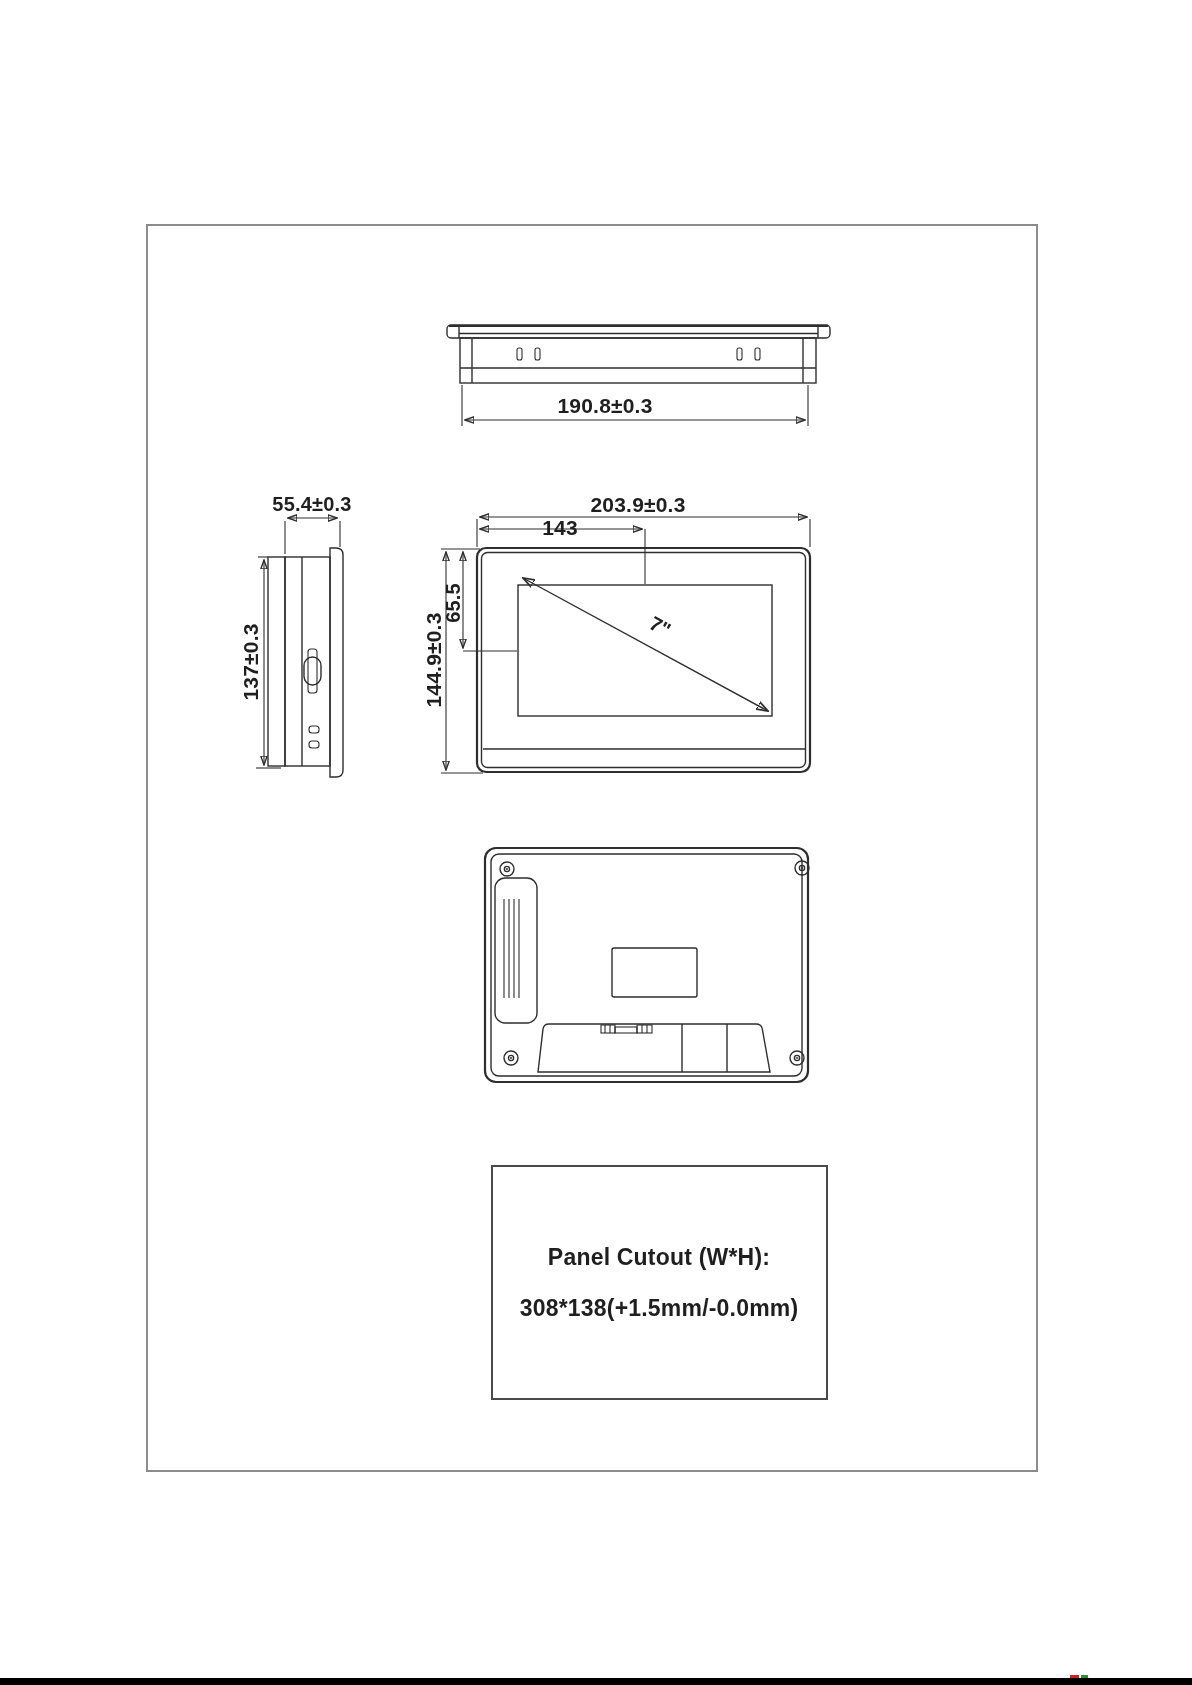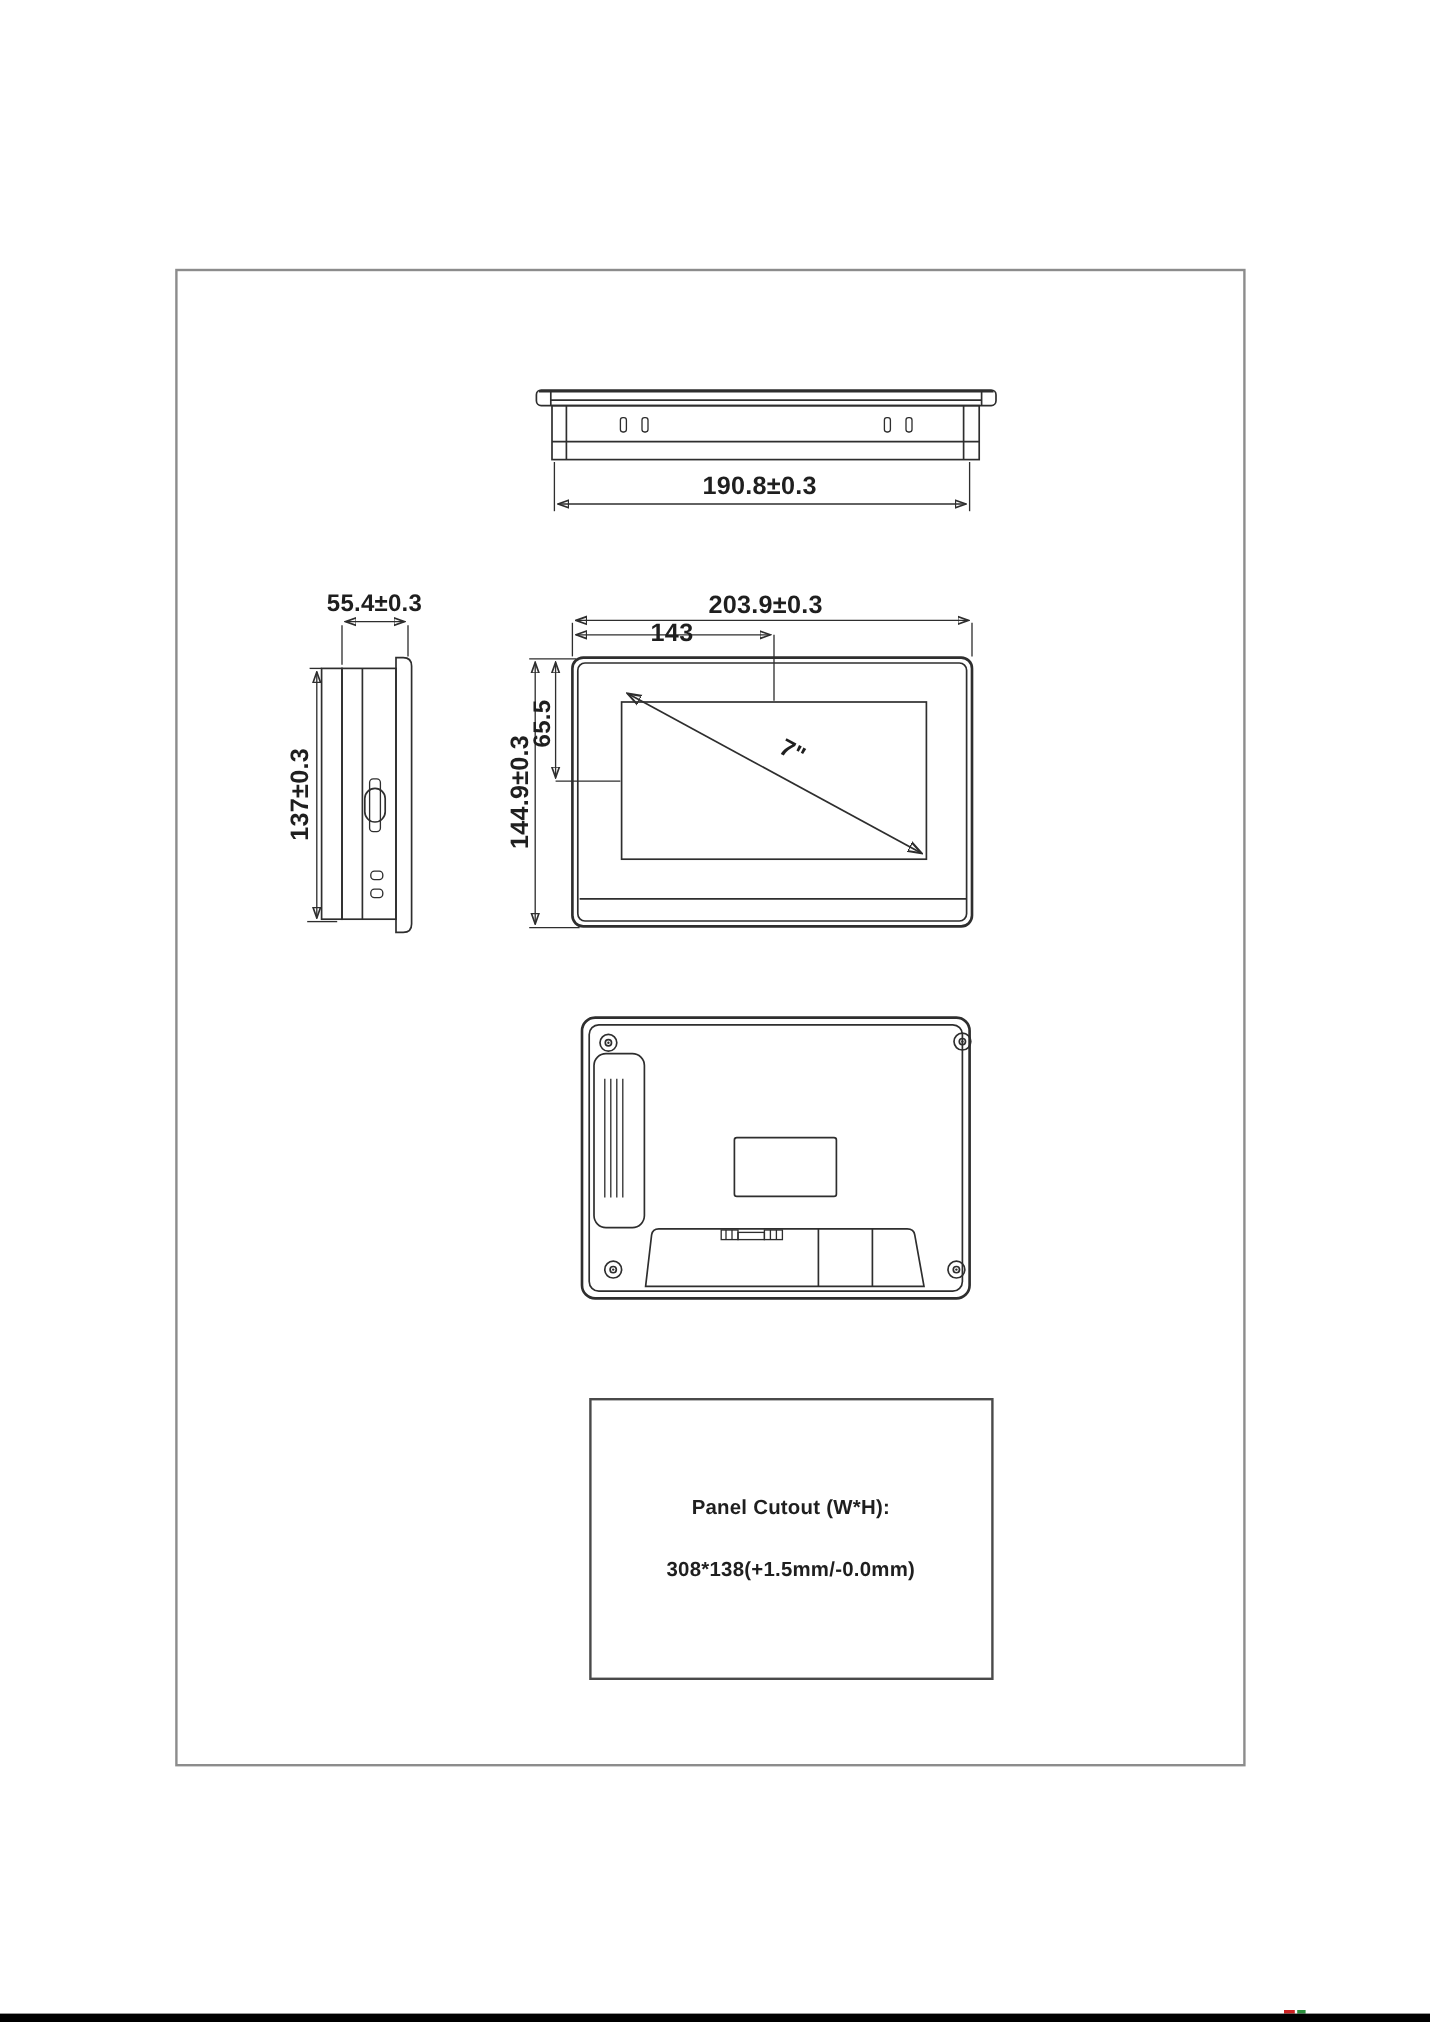--- a/index.html
+++ b/index.html
@@ -39,21 +39,21 @@
   .lbl.small{font-size:20px;}
   .lbl.rot{transform:translate(-50%,-50%) rotate(-90deg);}
   .lbl.diag{transform:translate(-50%,-50%) rotate(28.5deg);font-size:20px;}
   .cutout-box{
     position:absolute;
     left:491px;top:1165px;width:337px;height:235px;
     border:2px solid #4a4a4a;
     box-sizing:border-box;
     background:#ffffff;
   }
-  .cutout-text{font-size:17px;}
+  .cutout-text{font-size:23px;}
   .footer-bar{
     position:absolute;
     left:0;top:1678px;width:1192px;height:7px;
     background:#000000;
   }
 </style>
 </head>
 <body>
 
 <div class="canvas">
@@ -180,21 +180,21 @@
         <line class="thin" x1="647" y1="1025" x2="647" y2="1033"></line>
       </g>
     </g>
 
     <g>
       <rect class="mark-red" x="1070" y="1675" width="9" height="3"></rect>
       <rect class="mark-green" x="1081" y="1675" width="7" height="3"></rect>
     </g>
   </svg>
 
-  <div class="lbl" style="left:633px;top:406px">190.8±0.3</div>
+  <div class="lbl" style="left:605px;top:406px">190.8±0.3</div>
 
   <div class="lbl small" style="left:312px;top:504px">55.4±0.3</div>
 
   <div class="lbl rot" style="left:251px;top:662px">137±0.3</div>
 
   <div class="lbl" style="left:638px;top:505px">203.9±0.3</div>
 
   <div class="lbl" style="left:560px;top:528px">143</div>
 
   <div class="lbl small rot" style="left:453px;top:603px">65.5</div>

